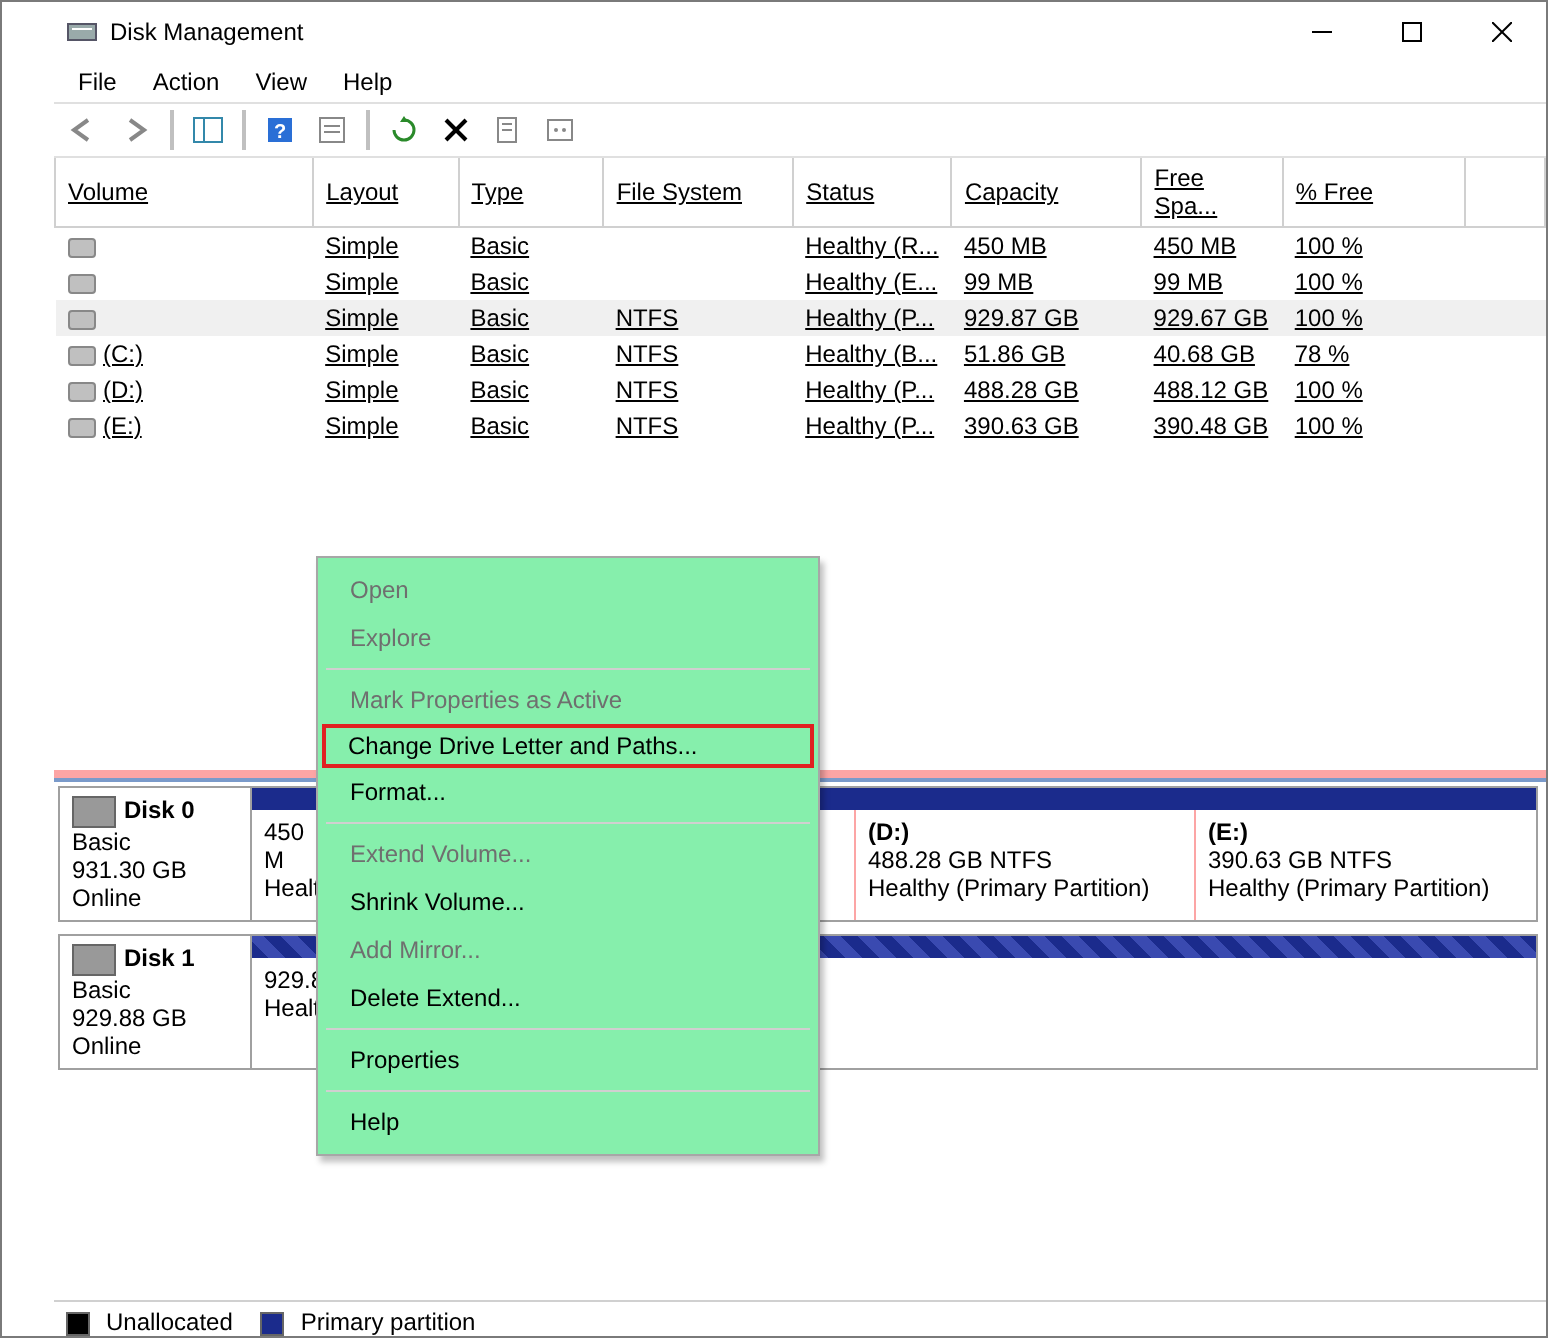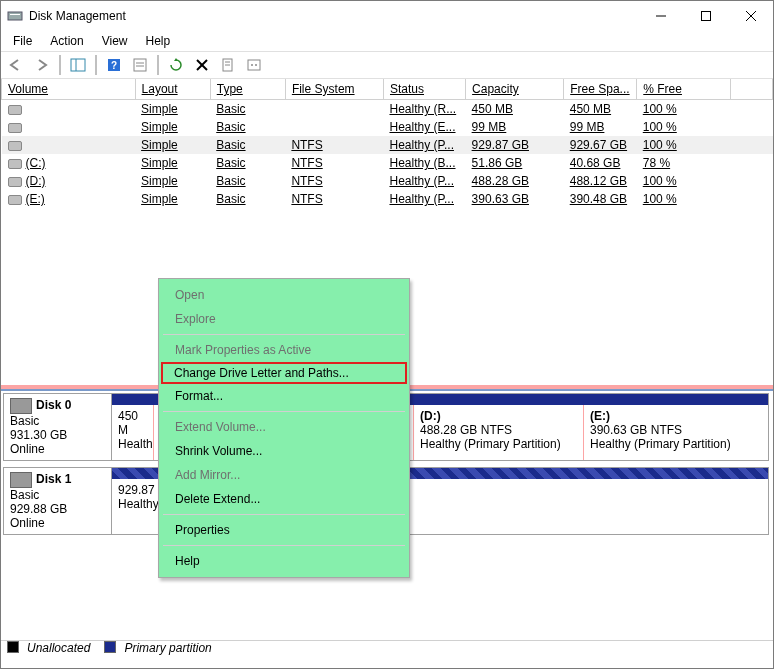--- a/index.html
+++ b/index.html
@@ -1,17 +1,17 @@
 <!DOCTYPE html>
 <html><head>
 <meta charset="utf-8">
 <style>
   * { box-sizing: border-box; font-family: "Segoe UI", Tahoma, sans-serif; }
   body { margin:0; background:#fff; color:#000; font-size:12px; }
-  .window { width:774px; height:669px; border:1px solid #7a7a7a; background:#fff; display:flex; flex-direction:column; }
+  .window { width:774px; height:669px; border:1px solid #7a7a7a; background:#fff; display:flex; flex-direction:column;padding-left:26px; }
   .titlebar { height:30px; display:flex; align-items:center; padding:0 0 0 6px; }
   .titlebar .icon { width:16px; height:16px; margin-right:6px; display:inline-flex; align-items:center; justify-content:center; }
   .titlebar .title { font-size:12px; }
   .wincontrols { margin-left:auto; display:flex; }
   .wincontrols div { width:45px; height:28px; display:flex; align-items:center; justify-content:center; }
   .menubar { height:20px; display:flex; align-items:center; padding:0 4px; gap:2px; }
   .menubar span { padding:2px 8px; }
   .toolbar { height:28px; border-top:1px solid #e0e0e0; border-bottom:1px solid #e0e0e0; display:flex; align-items:center; padding:0 4px; gap:4px; }
   .tbtn { width:22px; height:22px; display:flex; align-items:center; justify-content:center; border:1px solid transparent; }
   .tbtn.sep { width:1px; height:20px; background:#c0c0c0; margin:0 2px; }
@@ -26,21 +26,21 @@
   .diskrow { display:flex; border:1px solid #a0a0a0; margin-bottom:6px; background:#fff; }
   .diskinfo { width:108px; border-right:1px solid #a0a0a0; padding:4px 6px; font-size:12px; }
   .diskinfo .dicon { width:22px; height:16px; background:#999; border:1px solid #666; display:inline-block; margin-right:4px; vertical-align:middle; }
   .diskinfo b { font-weight:bold; }
   .partitions { flex:1; display:flex; flex-direction:column; }
   .stripe { height:11px; background:#1b2b8c; }
   .parts { flex:1; display:flex; }
   .part { border-right:1px solid #fca5a5; padding:4px 6px; font-size:12px; overflow:hidden; }
   .part:last-child { border-right:none; }
   .hatched .stripe { background:repeating-linear-gradient(45deg,#1b2b8c 0 6px,#3a4ab0 6px 12px); }
-  .legend { height:28px; border-top:1px solid #d0d0d0; display:flex; align-items:flex-start; padding:0 6px; gap:6px; font-size:12px;font-style:italic; }
+  .legend { height:18px; border-top:1px solid #d0d0d0; display:flex; align-items:flex-end; padding:0 6px; gap:6px; font-size:12px; }
   .swatch { width:12px; height:12px; border:1px solid #666; display:inline-block; margin-right:2px; }
   .sw-unalloc { background:#000; }
   .sw-primary { background:#1b2b8c; }
   
   .ctxmenu { position:absolute; left:158px; top:278px; width:252px; background:#86efac; border:1px solid #a7a7a7; box-shadow:2px 3px 3px rgba(0,0,0,.25); padding:4px 2px; z-index:10; }
   .ctxmenu .mi { padding:5px 14px; font-size:12px; color:#6f6f6f; }
   .ctxmenu .mi.enabled { color:#000; }
   .ctxmenu .msep { height:1px; background:#d0d0d0; margin:3px 2px; }
   .ctxmenu .highlight { border:2.5px solid #e02020; padding:2px 11px; color:#000; }
   

